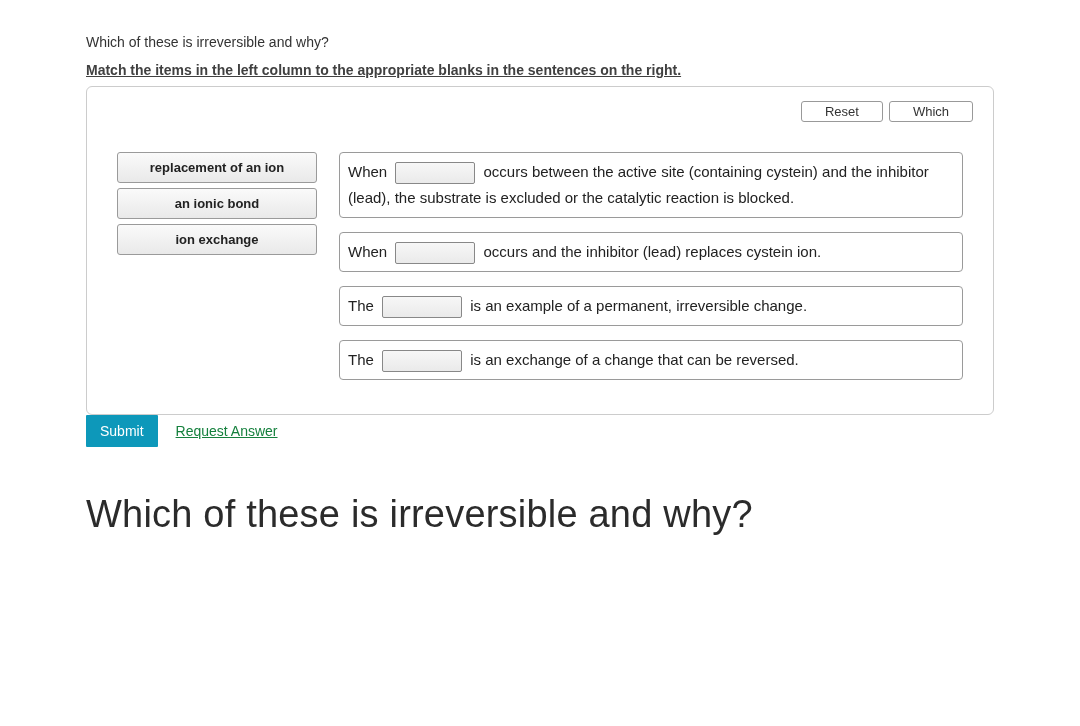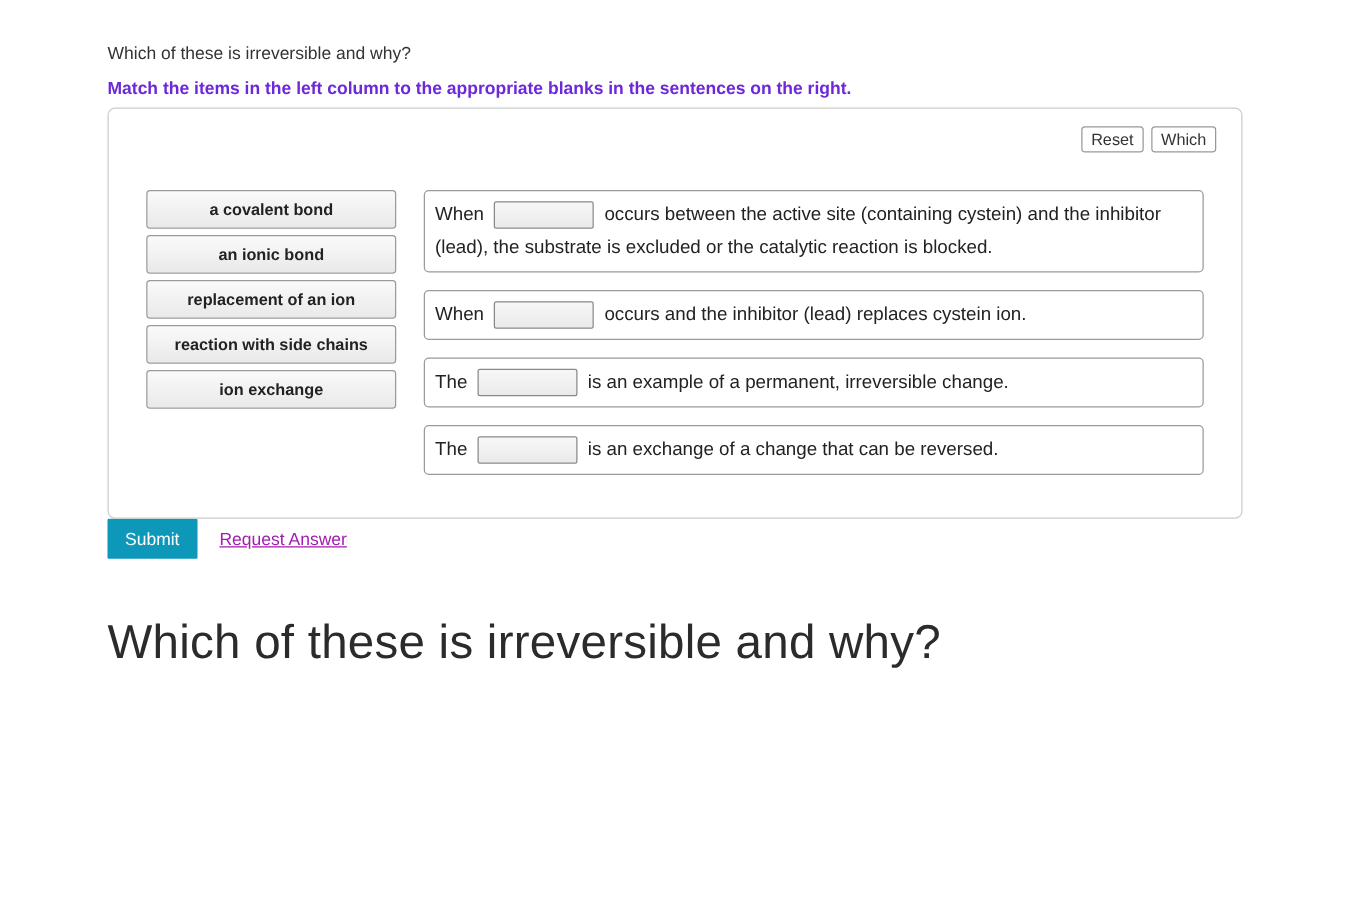--- a/index.html
+++ b/index.html
@@ -6,33 +6,33 @@
   body {
     font-family: "Segoe UI", Arial, sans-serif;
     background: #fff;
     width: 1080px;
     height: 726px;
     padding: 34px 86px 0 86px;
     color: #333;
     font-size: 14px;
   }
   .question-text { font-size: 14px; color: #333; margin-bottom: 12px; }
-  .instructions { font-size: 14px; color: #6d28d9; font-weight: 600; margin-bottom: 8px; }
+  .instructions { font-size: 14px; color: #404040; font-weight: 600; margin-bottom: 8px; text-decoration: underline; }
   .work-panel {
     border: 1px solid #ccc;
     border-radius: 6px;
     padding: 14px 20px 34px 20px;
     position: relative;
   }
   .panel-toolbar {
     display: flex; justify-content: flex-end; gap: 6px; margin-bottom: 30px;
   }
   .mini-btn {
     background: #fff; border: 1px solid #999; border-radius: 3px;
-    font-size: 13px; padding: 2px 7px; color: #333; cursor: pointer;
+    font-size: 13px; padding: 2px 23px; color: #333; cursor: pointer;
   }
   .match-area { display: flex; gap: 22px; align-items: flex-start; padding: 0 10px; }
   .drag-col { display: flex; flex-direction: column; gap: 5px; width: 200px; }
   .drag-item {
     border: 1px solid #9a9a9a;
     background: linear-gradient(#fafafa,#e9e9e9);
     border-radius: 3px;
     font-size: 13px;
     font-weight: 600;
     text-align: center;
@@ -58,21 +58,21 @@
     border-radius: 2px;
     margin: 0 4px;
   }
   .below-panel { display: flex; align-items: center; gap: 18px; margin-top: 0; }
   .submit-btn {
     background: #0d98ba; color: #fff; border: none;
     padding: 8px 14px; font-size: 14px; cursor: pointer;
     border-radius: 1px;
   }
   .request-link {
-    color: #a21caf; text-decoration: underline; font-size: 14px; cursor: pointer;
+    color: #15803d; text-decoration: underline; font-size: 14px; cursor: pointer;
   }
   .big-heading {
     margin-top: 46px;
     font-size: 38px;
     font-weight: 400;
     color: #2b2b2b;
     letter-spacing: 0.2px;
   }
 </style>
 </head>
@@ -82,24 +82,22 @@
 <div class="instructions">Match the items in the left column to the appropriate blanks in the sentences on the right.</div>
 
 <div class="work-panel">
   <div class="panel-toolbar">
     <button class="mini-btn">Reset</button>
     <button class="mini-btn">Which</button>
   </div>
 
   <div class="match-area">
     <div class="drag-col">
-      <div class="drag-item">a covalent bond</div>
+      <div class="drag-item">replacement of an ion</div>
       <div class="drag-item">an ionic bond</div>
-      <div class="drag-item">replacement of an ion</div>
-      <div class="drag-item">reaction with side chains</div>
       <div class="drag-item">ion exchange</div>
     </div>
 
     <div class="sent-col">
       <div class="sentence">
         <span>When</span>
         <span class="slot"></span>
         <span>occurs between the active site (containing cystein) and the inhibitor (lead), the substrate is excluded or the catalytic reaction is blocked.</span>
       </div>
       <div class="sentence">

